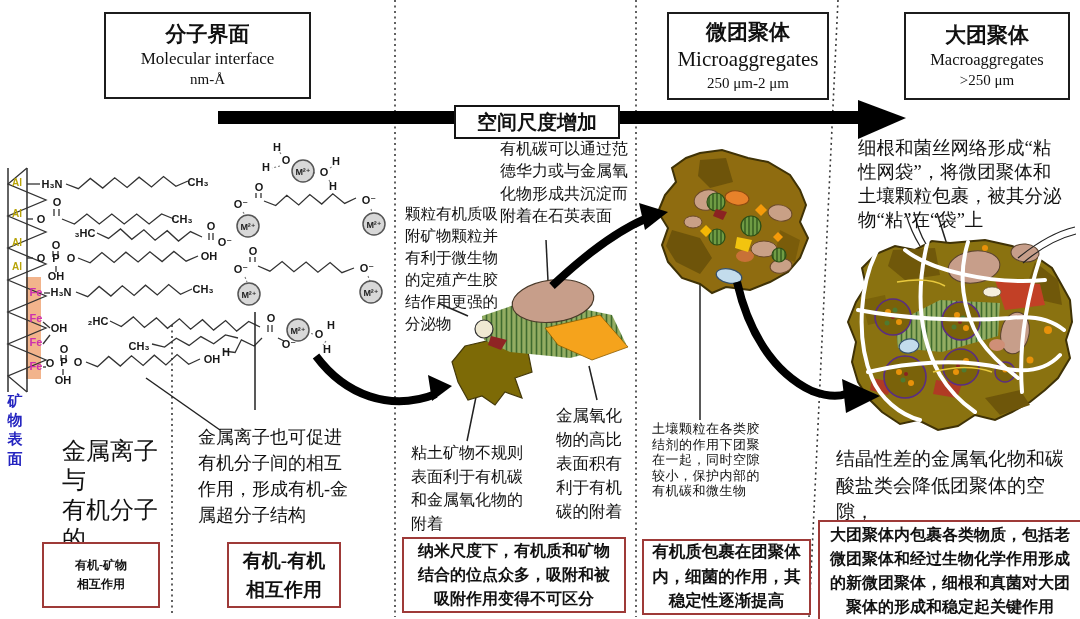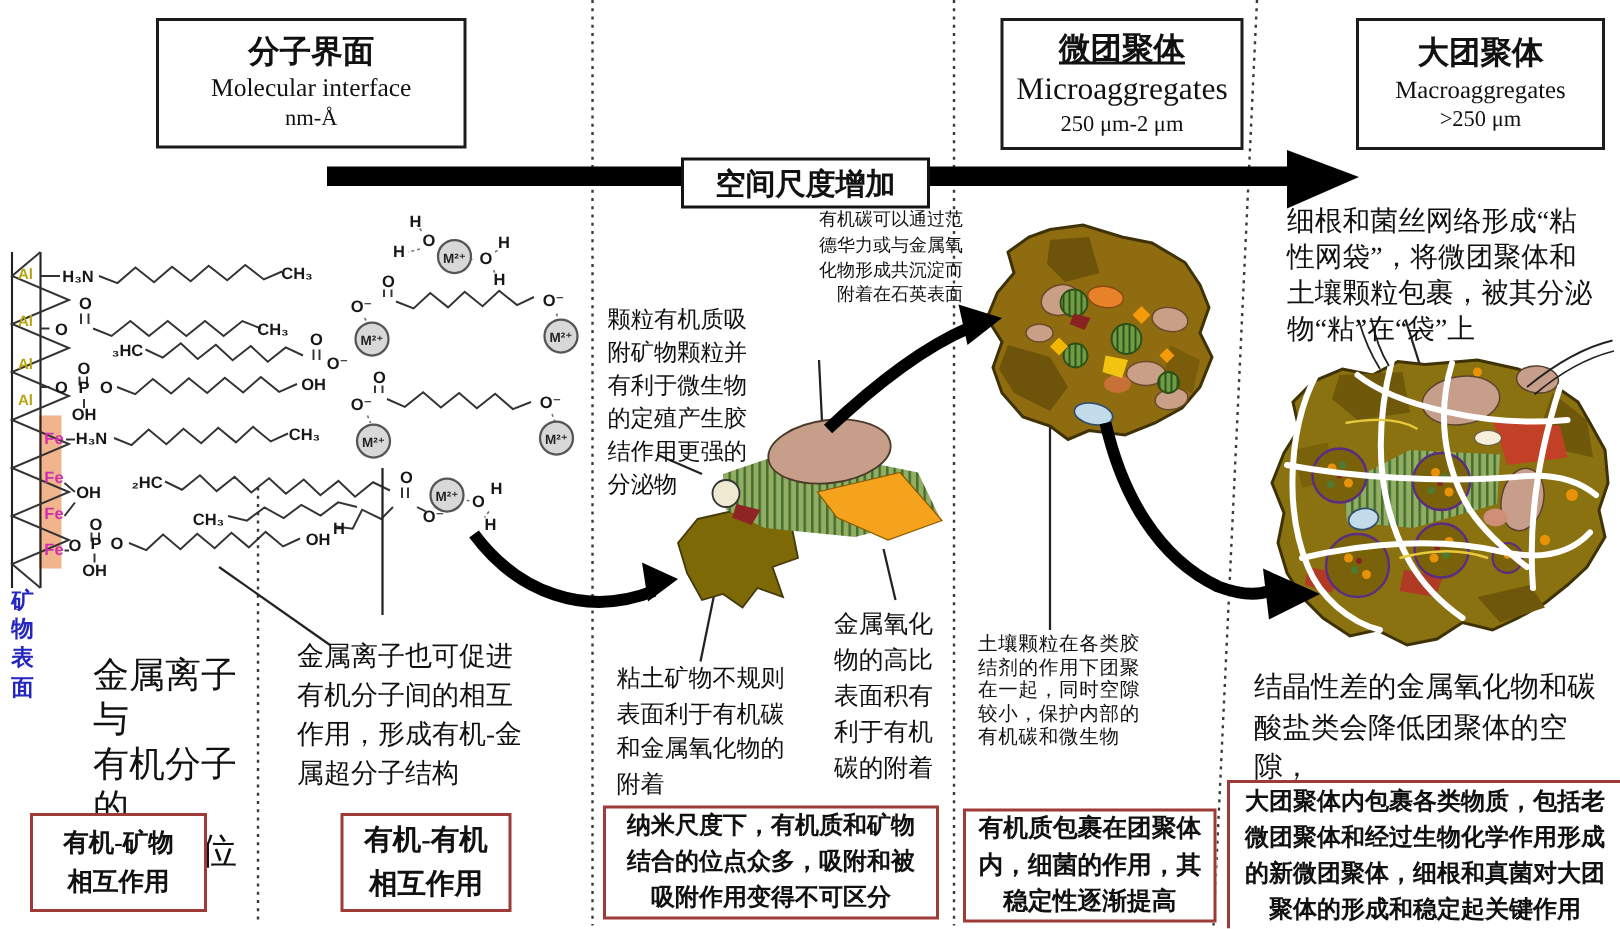--- a/index.html
+++ b/index.html
@@ -285,21 +285,21 @@
     <polygon fill="#000" points="880,396 842,379 846,413"></polygon>
   </g>
 </svg>
 
 <div class="hbox" style="left:104px;top:12px;width:203px;height:83px;align-items:center;">
   <div class="t" style="font-size:21px;">分子界面</div>
   <div class="s" style="font-size:17px;">Molecular interface</div>
   <div class="s" style="font-size:15px;">nm-Å</div>
 </div>
 <div class="hbox" style="left:667px;top:12px;width:158px;height:84px;">
-  <div class="t" style="font-size:21px;text-decoration:underline;">微团聚体</div>
+  <div class="t" style="font-size:21px;">微团聚体</div>
   <div class="s" style="font-size:21px;">Microaggregates</div>
   <div class="s" style="font-size:15px;">250 μm-2 μm</div>
 </div>
 <div class="hbox" style="left:856px;top:12px;width:162px;height:84px;margin-left:48px;">
   <div class="t" style="font-size:21px;">大团聚体</div>
   <div class="s" style="font-size:16.5px;">Macroaggregates</div>
   <div class="s" style="font-size:15px;">&gt;250 μm</div>
 </div>
 
 <div class="scalelabel" style="left:454px;top:105px;width:162px;height:30px;font-size:20px;">空间尺度增加</div>
@@ -309,21 +309,21 @@
 表
 面</div>
 
 <div class="note" style="left:62px;top:437px;width:116px;font-size:24px;line-height:1.22;">金属离子与
 有机分子的
 外层配位</div>
 <div class="note" style="left:198px;top:424px;width:170px;font-size:18px;line-height:1.45;">金属离子也可促进
 有机分子间的相互
 作用，形成有机-金
 属超分子结构</div>
-<div class="note" style="left:500px;top:138px;width:142px;font-size:12px;line-height:1.4;text-align:right;">有机碳可以通过范
+<div class="note" style="left:500px;top:138px;width:142px;font-size:16px;line-height:1.4;">有机碳可以通过范
 德华力或与金属氧
 化物形成共沉淀而
 附着在石英表面</div>
 <div class="note" style="left:405px;top:203px;width:100px;font-size:15.5px;line-height:1.42;">颗粒有机质吸
 附矿物颗粒并
 有利于微生物
 的定殖产生胶
 结作用更强的
 分泌物</div>
 <div class="note" style="left:556px;top:404px;width:82px;font-size:16.5px;line-height:1.45;">金属氧化
@@ -341,21 +341,21 @@
 较小，保护内部的
 有机碳和微生物</div>
 <div class="note" style="left:858px;top:136px;width:230px;font-size:18.5px;line-height:1.3;">细根和菌丝网络形成“粘
 性网袋”，将微团聚体和
 土壤颗粒包裹，被其分泌
 物“粘”在“袋”上</div>
 <div class="note" style="left:836px;top:446px;width:246px;font-size:19px;line-height:1.4;">结晶性差的金属氧化物和碳
 酸盐类会降低团聚体的空隙，
 从而增加团聚体的稳定性</div>
 
-<div class="rbox" style="left:20px;top:542px;width:114px;height:62px;font-size:17px;line-height:1.55;">有机-矿物
+<div class="rbox" style="left:42px;top:542px;width:114px;height:62px;font-size:12px;line-height:1.55;">有机-矿物
 相互作用</div>
 <div class="rbox" style="left:227px;top:542px;width:110px;height:62px;font-size:19px;line-height:1.55;">有机-有机
 相互作用</div>
 <div class="rbox" style="left:402px;top:537px;width:220px;height:72px;font-size:16px;line-height:1.5;">纳米尺度下，有机质和矿物
 结合的位点众多，吸附和被
 吸附作用变得不可区分</div>
 <div class="rbox" style="left:642px;top:539px;width:165px;height:72px;font-size:16.5px;line-height:1.5;">有机质包裹在团聚体
 内，细菌的作用，其
 稳定性逐渐提高</div>
 <div class="rbox" style="left:818px;top:520px;width:260px;height:98px;font-size:16px;line-height:1.5;">大团聚体内包裹各类物质，包括老

